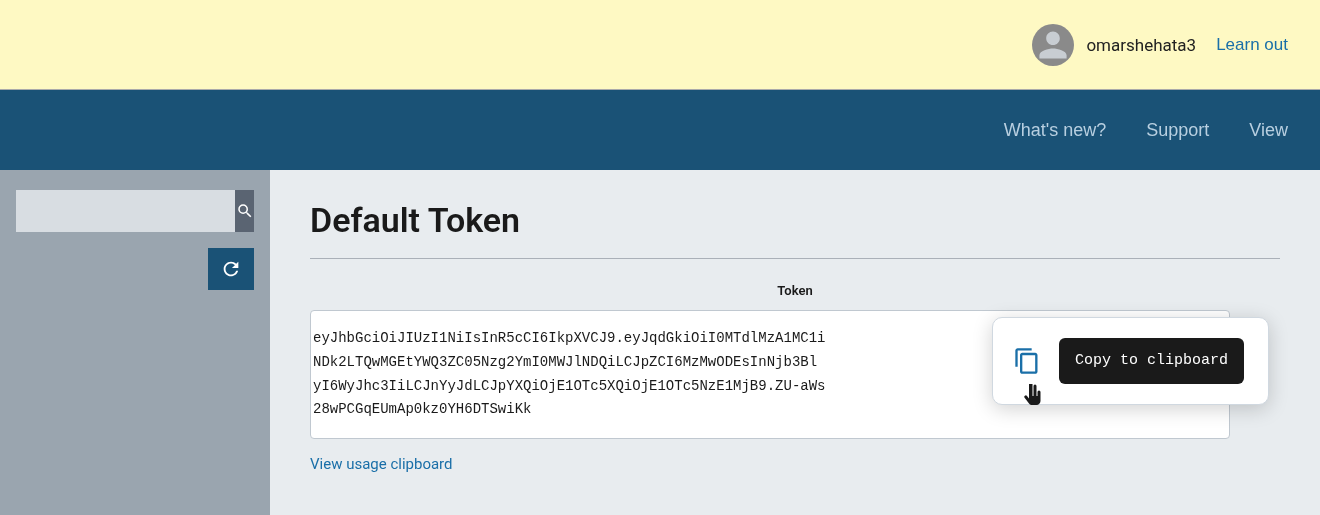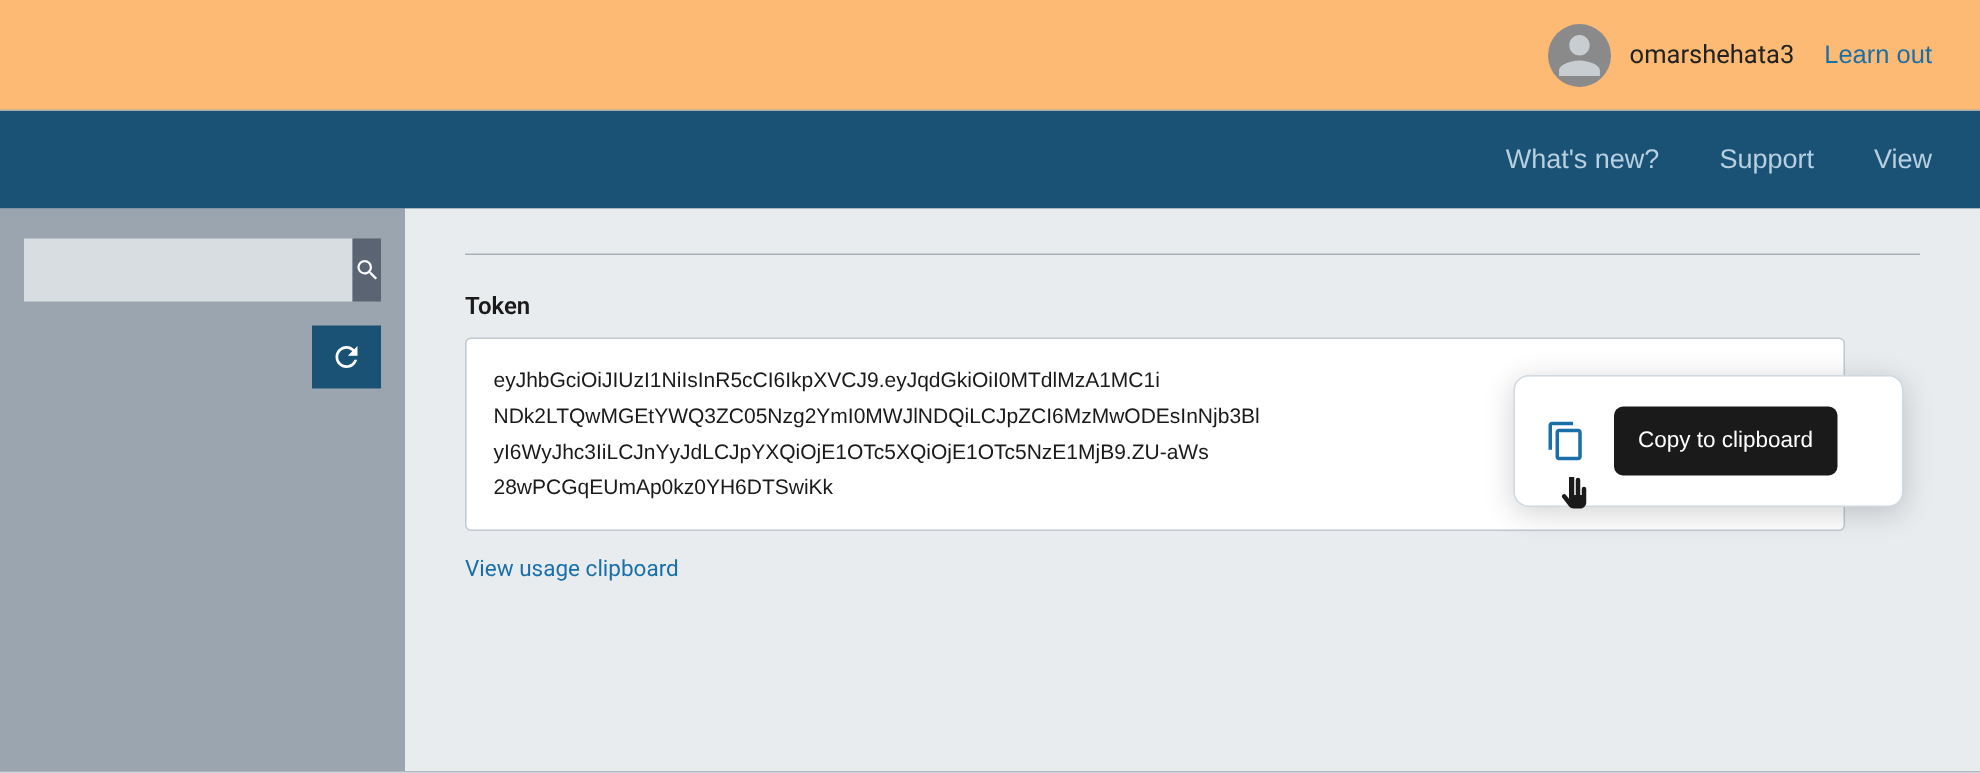--- a/index.html
+++ b/index.html
@@ -7,22 +7,22 @@
       font-family: -apple-system, BlinkMacSystemFont, 'Segoe UI', Roboto, sans-serif;
       background: #b0b8c1;
       width: 1320px;
       height: 515px;
       overflow: hidden;
       position: relative;
     }
 
     
     .top-bar {
-      background: #fdba74;
-      height: 74px;
+      background: #fef9c3;
+      height: 90px;
       display: flex;
       align-items: center;
       justify-content: flex-end;
       padding: 16px 24px;
       border-bottom: 1px solid #aaa;
     }
     .user-section {
       display: flex;
       align-items: center;
       gap: 12px;
@@ -52,21 +52,21 @@
       color: #1a6fa8;
       background: none;
       border: none;
       cursor: pointer;
       padding: 4px 8px;
     }
 
     
     .nav-bar {
       background: #1a5276;
-      height: 65px;
+      height: 80px;
       display: flex;
       align-items: center;
       justify-content: flex-end;
       padding: 0 32px;
       gap: 40px;
     }
     .nav-link {
       color: #b8cfe0;
       font-size: 18px;
       cursor: pointer;
@@ -142,33 +142,34 @@
       font-weight: 600;
       color: #1a1a1a;
       margin-bottom: 18px;
     }
     .divider {
       height: 1px;
       background: #aab0b8;
       margin-bottom: 24px;
     }
     .token-section-label {
-      font-size: 16px;
+      font-size: 13px;
       font-weight: 600;
       color: #1a1a1a;
       margin-bottom: 12px;
+      text-align: center;
     }
 
     
     .token-box {
       background: white;
       border: 1px solid #c0c8d0;
       border-radius: 4px;
-      padding: 16px 18px;
-      font-family: Liberation Sans, sans-serif;
+      padding: 16px 2px;
+      font-family: Liberation Mono, monospace;
       font-size: 14px;
       color: #1a1a1a;
       line-height: 1.7;
       position: relative;
       width: 920px;
       max-width: 100%;
     }
     .token-text {
       word-break: break-all;
       padding-right: 50px;
@@ -261,27 +262,28 @@
     <div style="display:flex; justify-content:flex-end;">
       <button class="refresh-btn">
         <svg width="22" height="22" viewBox="0 0 24 24" fill="white" xmlns="http://www.w3.org/2000/svg">
           <path d="M17.65 6.35C16.2 4.9 14.21 4 12 4c-4.42 0-7.99 3.58-7.99 8s3.57 8 7.99 8c3.73 0 6.84-2.55 7.73-6h-2.08c-.82 2.33-3.04 4-5.65 4-3.31 0-6-2.69-6-6s2.69-6 6-6c1.66 0 3.14.69 4.22 1.78L13 11h7V4l-2.35 2.35z"></path>
         </svg>
       </button>
     </div>
   </div>
 
   <div class="content-area">
+    <h1 class="page-title">Default Token</h1>
     <div class="divider"></div>
     <div class="token-section-label">Token</div>
 
     <div class="token-box" style="position:relative;">
       <div class="token-text">eyJhbGciOiJIUzI1NiIsInR5cCI6IkpXVCJ9.eyJqdGkiOiI0MTdlMzA1MC1i<br>NDk2LTQwMGEtYWQ3ZC05Nzg2YmI0MWJlNDQiLCJpZCI6MzMwODEsInNjb3Bl<br>yI6WyJhc3IiLCJnYyJdLCJpYXQiOjE1OTc5XQiOjE1OTc5NzE1MjB9.ZU-aWs<br>28wPCGqEUmAp0kz0YH6DTSwiKk</div>
 
-      <div class="tooltip-popup" style="position:absolute; right:-40px; top:24px; z-index:10;">
+      <div class="tooltip-popup" style="position:absolute; right:-40px; top:6px; z-index:10;">
 
         <button class="copy-btn">
           <svg viewBox="0 0 24 24" fill="#1a6fa8" xmlns="http://www.w3.org/2000/svg" width="32" height="32">
             <path d="M16 1H4c-1.1 0-2 .9-2 2v14h2V3h12V1zm3 4H8c-1.1 0-2 .9-2 2v14c0 1.1.9 2 2 2h11c1.1 0 2-.9 2-2V7c0-1.1-.9-2-2-2zm0 16H8V7h11v14z"></path>
           </svg>
         </button>
 
         <div style="position:absolute; left:28px; bottom:-18px; font-size:20px; pointer-events:none;">
           
           <svg width="22" height="26" viewBox="0 0 22 26" fill="#1a1a1a" xmlns="http://www.w3.org/2000/svg">

